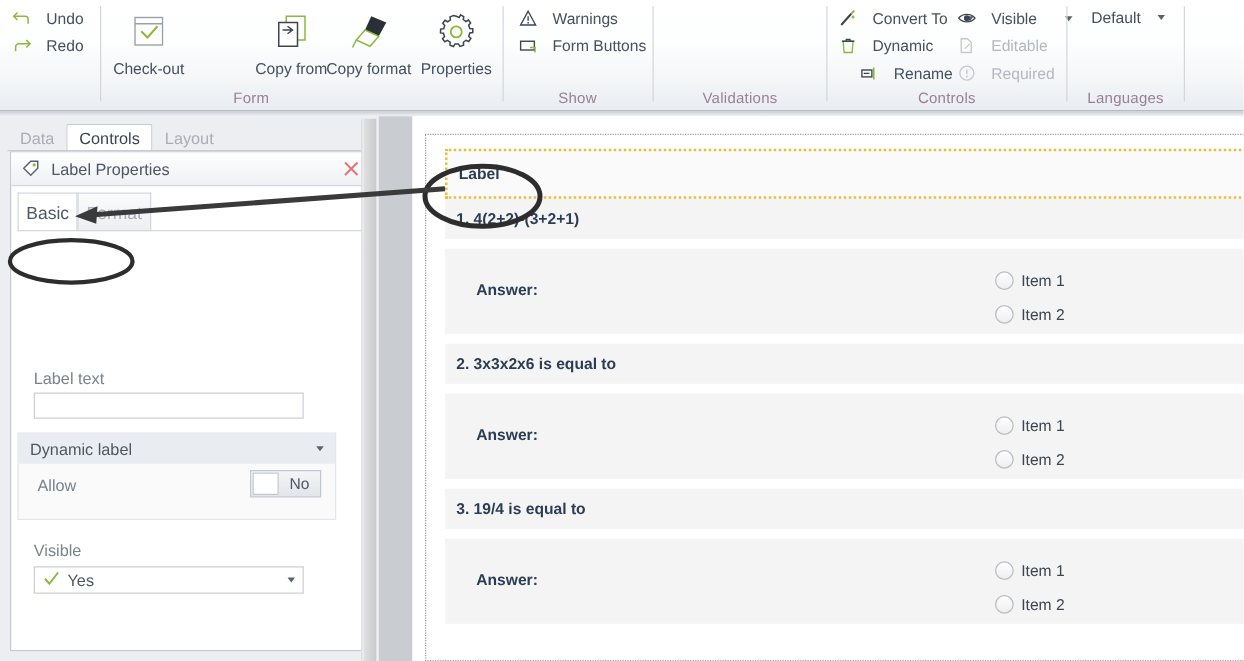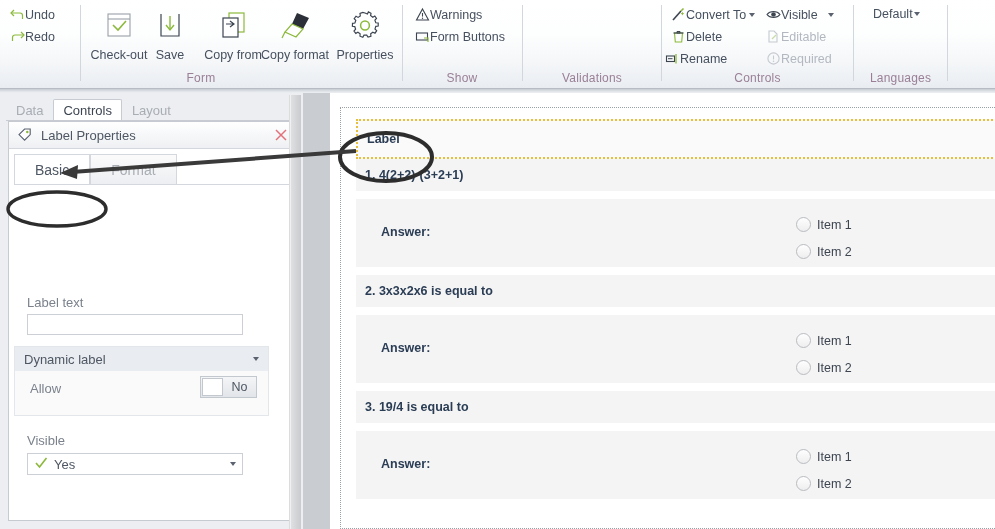--- a/index.html
+++ b/index.html
@@ -30,21 +30,21 @@
   .rb-gtitle{
     position:absolute;bottom:3px;width:100%;text-align:center;
     font-size:12px;color:#9a7f96;letter-spacing:.2px;
   }
   .rb-big{
     position:absolute;top:6px;width:74px;text-align:center;cursor:default;
   }
   .rb-big .ic{height:40px;display:flex;align-items:center;justify-content:center;}
   .rb-big .lb{font-size:12.5px;color:#46505e;margin-top:2px;white-space:nowrap;}
   .rb-small{
-    position:absolute;display:flex;align-items:center;gap:0;
+    position:absolute;display:flex;align-items:center;gap:12px;
     font-size:12.5px;color:#46505e;white-space:nowrap;cursor:default;
   }
   .rb-small.dim{color:#b3b8c0;}
   .rb-small .si{width:15px;height:15px;display:inline-flex;align-items:center;justify-content:center;}
   .caret{
     width:0;height:0;border-left:3.5px solid transparent;border-right:3.5px solid transparent;
     border-top:4px solid #5a6270;display:inline-block;margin-left:3px;
   }
 
   
@@ -73,21 +73,21 @@
     background:linear-gradient(to bottom,#ffffff,#eef0f3);
     border-bottom:1px solid #d4d8de;box-sizing:border-box;
     display:flex;align-items:center;padding:0 8px;
   }
   #propheader .ttl{font-size:13px;color:#4e5763;margin-left:8px;}
   #propclose{
     position:absolute;right:6px;top:5px;width:16px;height:16px;cursor:pointer;
   }
   #sectabs{position:absolute;left:5px;top:32px;height:31px;display:flex;align-items:flex-end;}
   .stab{
-    height:30px;padding:0 20px;display:flex;align-items:center;
+    height:30px;padding:0 6px;display:flex;align-items:center;
     font-size:14px;color:#a9adb4;background:linear-gradient(to bottom,#fbfbfc,#eceef1);
     border:1px solid #d4d8de;border-bottom:none;cursor:default;
   }
   .stab.active{color:#4e5763;background:#ffffff;border-color:#d4d8de;}
   #sectabline{position:absolute;left:5px;top:62px;width:277px;height:1px;background:#d4d8de;}
 
   .fieldlabel{font-size:13px;color:#7b828c;}
   #lbltext-label{position:absolute;left:27px;top:202px;}
   #lbltext-input{
     position:absolute;left:27px;top:221px;width:216px;height:21px;
@@ -211,30 +211,20 @@
         <div class="ic">
           <svg width="34" height="34" viewBox="0 0 34 34">
             <rect x="6" y="5" width="22" height="22" fill="#fff" stroke="#9aa0a8" stroke-width="1.1"></rect>
             <line x1="6" y1="10" x2="28" y2="10" stroke="#9aa0a8" stroke-width="1.1"></line>
             <path d="M11 16 L16 21 L24 12" fill="none" stroke="#8cb93b" stroke-width="1.6"></path>
           </svg>
         </div>
         <div class="lb">Check-out</div>
       </div>
 
-      <div class="rb-big" style="left:144px;width:52px;">
-        <div class="ic">
-          <svg width="34" height="34" viewBox="0 0 34 34">
-            <path d="M8 5 V27 H26 V5" fill="none" stroke="#3d4551" stroke-width="1.2"></path>
-            <line x1="17" y1="7" x2="17" y2="20" stroke="#8cb93b" stroke-width="1.4"></line>
-            <path d="M13 16 L17 21 L21 16" fill="none" stroke="#8cb93b" stroke-width="1.4"></path>
-          </svg>
-        </div>
-        <div class="lb">Save</div>
-      </div>
 
       <div class="rb-big" style="left:196px;">
         <div class="ic">
           <svg width="34" height="34" viewBox="0 0 34 34">
             <rect x="13" y="4" width="15" height="19" fill="#fff" stroke="#8cb93b" stroke-width="1.2"></rect>
             <rect x="7" y="9" width="15" height="19" fill="#fff" stroke="#3d4551" stroke-width="1.2"></rect>
             <path d="M10 15 h7 M14 12 l4 3 l-4 3" fill="none" stroke="#3d4551" stroke-width="1.2"></path>
           </svg>
         </div>
         <div class="lb">Copy from</div>
@@ -314,24 +304,24 @@
       </div>
 
       <div class="rb-small" style="left:9px;top:29px;">
         <span class="si">
           <svg width="15" height="15" viewBox="0 0 15 15">
             <path d="M3.5 4 h8 l-.8 9 h-6.4z" fill="none" stroke="#8cb93b" stroke-width="1.1"></path>
             <line x1="2.5" y1="4" x2="12.5" y2="4" stroke="#3d4551" stroke-width="1.2"></line>
             <path d="M6 2.5 h3 v1.5 h-3z" fill="none" stroke="#3d4551" stroke-width="1"></path>
           </svg>
         </span>
-        <span>Delete</span>
-      </div>
-
-      <div class="rb-small" style="left:3px;top:51px;">
+        <span>Dynamic</span>
+      </div>
+
+      <div class="rb-small" style="left:26px;top:51px;">
         <span class="si">
           <svg width="15" height="15" viewBox="0 0 15 15">
             <rect x="1.5" y="5" width="8" height="5.5" fill="none" stroke="#3d4551" stroke-width="1.1"></rect>
             <line x1="3" y1="7.7" x2="7.5" y2="7.7" stroke="#3d4551" stroke-width="1"></line>
             <line x1="11" y1="3" x2="11" y2="12.5" stroke="#8cb93b" stroke-width="1.3"></line>
           </svg>
         </span>
         <span>Rename</span>
       </div>
 

